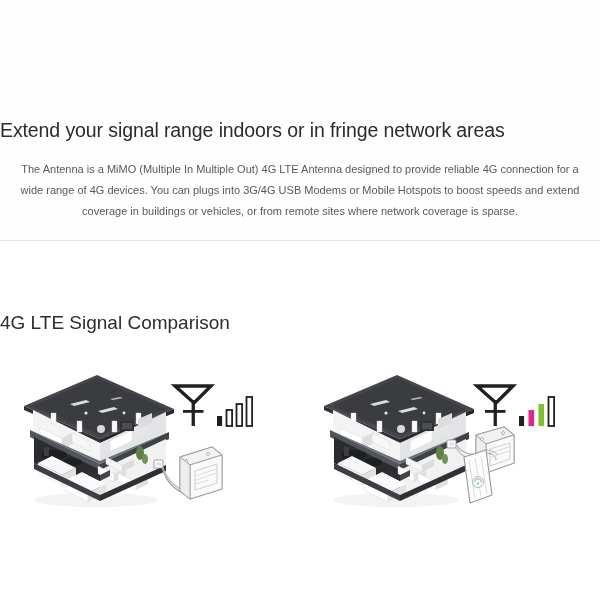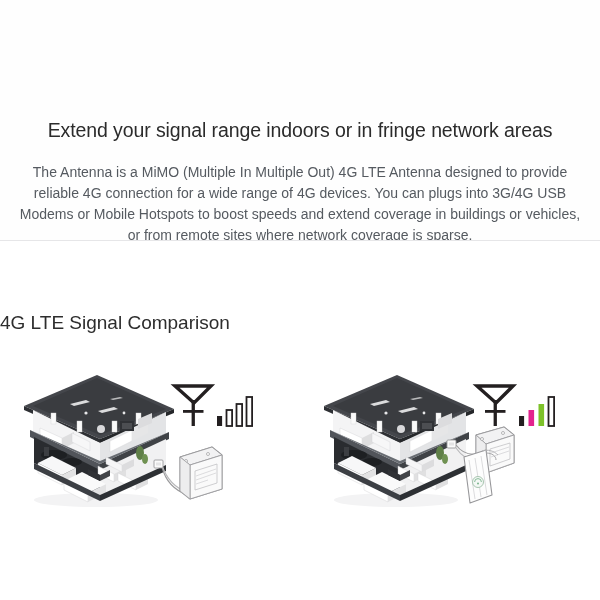--- a/index.html
+++ b/index.html
@@ -38,35 +38,35 @@
     letter-spacing: 0.5px;
     color: #f4f4f6;
     font-family: "Liberation Sans", sans-serif;
     user-select: none;
   }
   .hero-title {
     position: absolute;
     left: 0;
     top: 106px;
     width: 600px;
-    text-align: center;
+    text-align: left;
     font-size: 19.5px;
     font-weight: 400;
     color: #2b2b2b;
     letter-spacing: -0.1px;
     font-family: "Liberation Sans", sans-serif;
     white-space: nowrap;
   }
   .hero-body {
     position: absolute;
     left: 16px;
     top: 148px;
     width: 568px;
     text-align: center;
-    font-size: 14px;
+    font-size: 11px;
     line-height: 21px;
     color: #555a60;
     font-family: "Liberation Sans", sans-serif;
   }
   .divider {
     position: absolute;
     left: 0;
     top: 240px;
     width: 600px;
     height: 1px;

